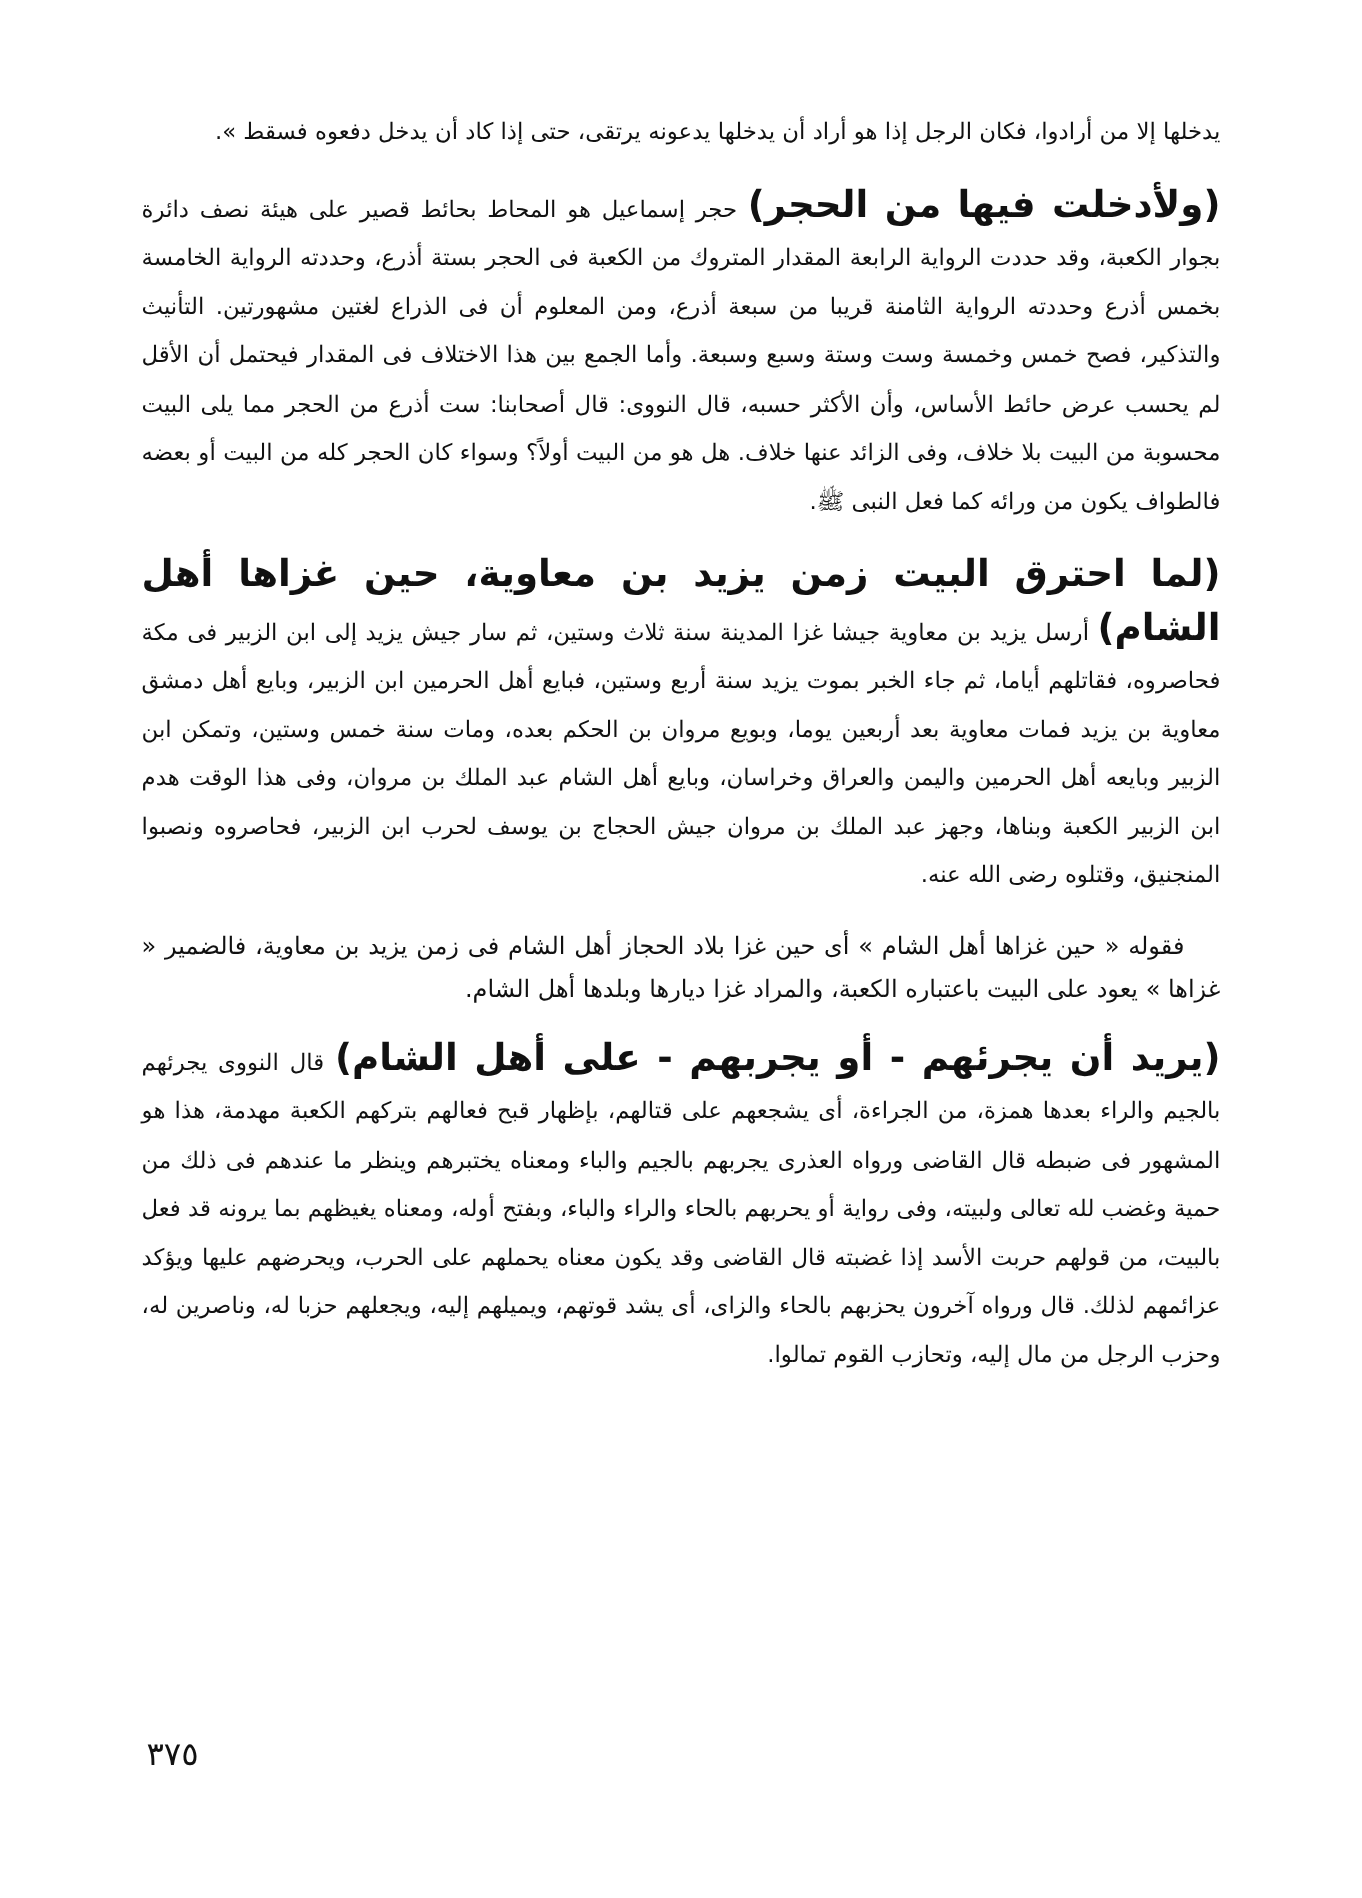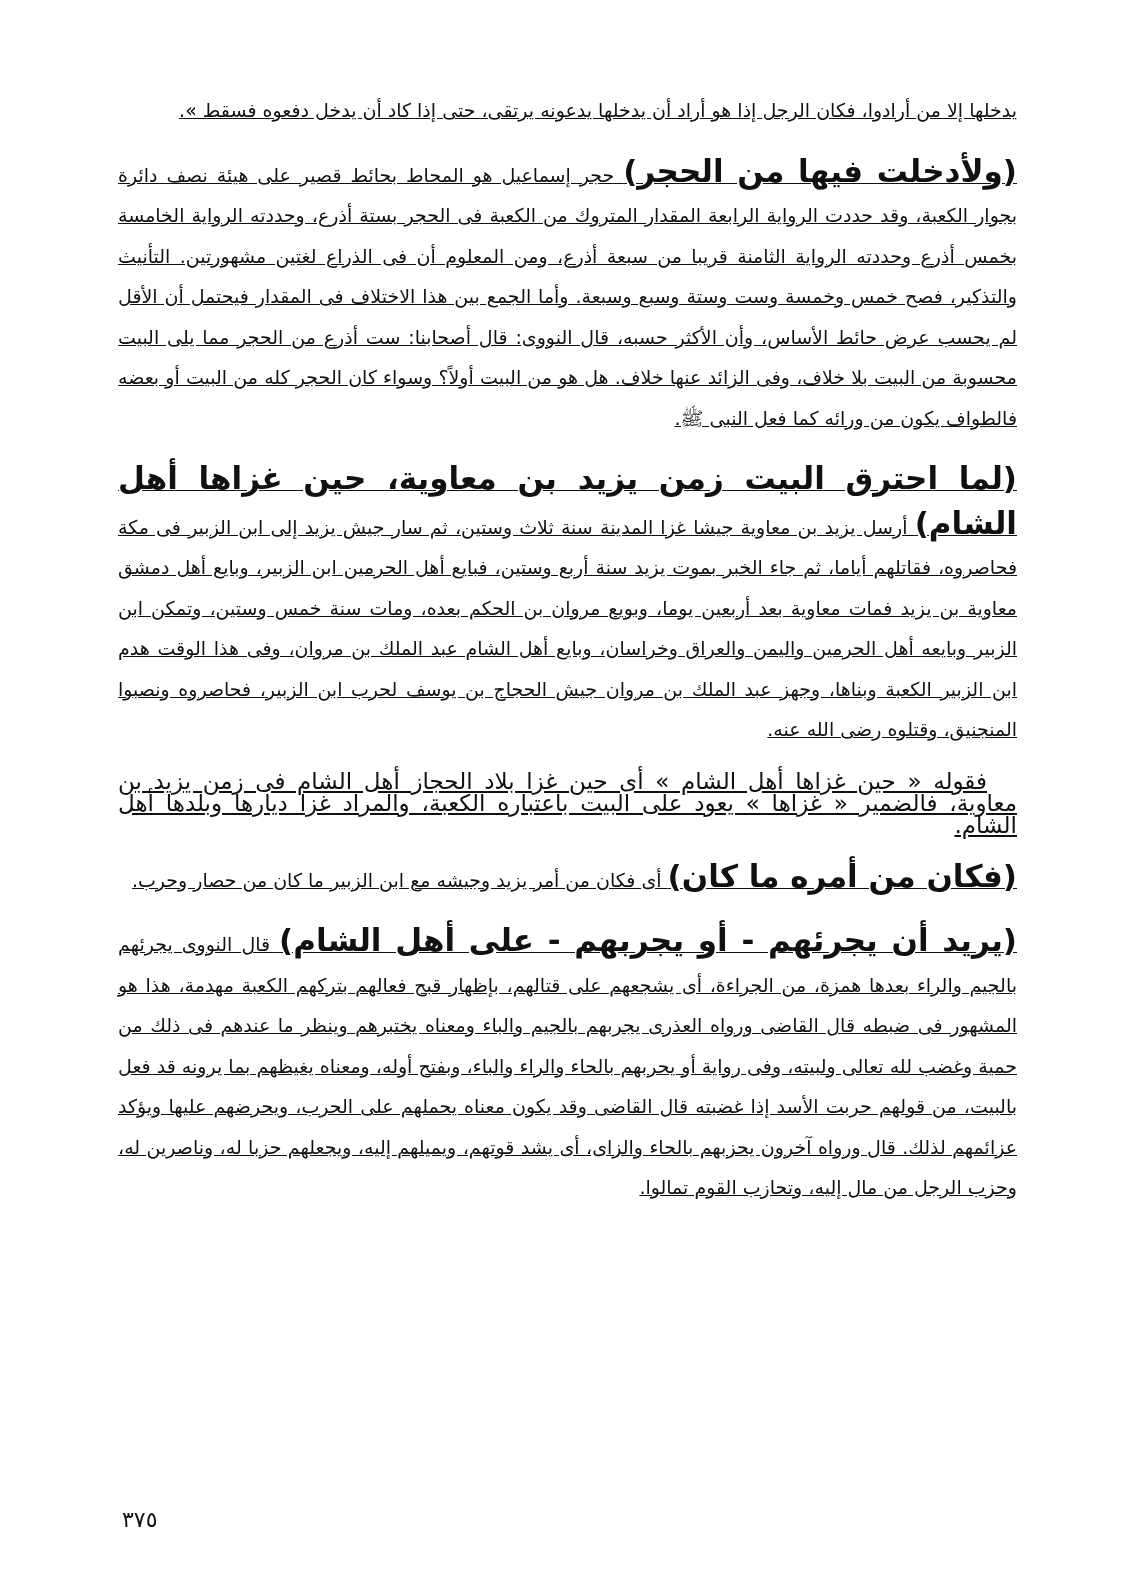--- a/index.html
+++ b/index.html
@@ -1,46 +1,43 @@
 <!DOCTYPE html>
 <html><head>
 <meta charset="utf-8">
 <style>
   html, body { margin: 0; padding: 0; background: #ffffff; }
   body {
     width: 1135px; height: 1582px; position: relative; overflow: hidden;
     font-family: "DejaVu Sans", sans-serif; color: #111111;
   }
   .page { position: absolute; left: 118px; right: 118px; top: 90px; direction: rtl; }
-  .para { font-size: 19px; line-height: 40.5px; text-align: justify; text-align-last: right; margin: 0; text-decoration: underline; }
+  .para { font-size: 19px; line-height: 40.5px; text-align: justify; text-align-last: right; margin: 0; }
   .para + .para { margin-top: 20px; }
-  .para.indent { text-indent: 30px; font-size: 23px; line-height: 22px; }
+  .para.indent { text-indent: 30px; font-size: 20px; line-height: 36px; }
   .lemma { font-weight: bold; font-size: 31px; }
   .page-number {
-    position: absolute; left: 122px; top: 1507px;
-    font-size: 22px; font-family: "DejaVu Sans", sans-serif; direction: rtl;
+    position: absolute; left: 122px; top: 1447px;
+    font-size: 27px; font-family: "DejaVu Sans", sans-serif; direction: rtl;
   }
 </style>
 </head>
 <body>
 
 <div class="page">
   <p class="para">
     <span>يدخلها إلا من أرادوا، فكان الرجل إذا هو أراد أن يدخلها يدعونه يرتقى، حتى إذا كاد أن يدخل دفعوه فسقط ».</span>
   </p>
   <p class="para">
     <span class="lemma">(ولأدخلت فيها من الحجر)</span><span> حجر إسماعيل هو المحاط بحائط قصير على هيئة نصف دائرة بجوار الكعبة، وقد حددت الرواية الرابعة المقدار المتروك من الكعبة فى الحجر بستة أذرع، وحددته الرواية الخامسة بخمس أذرع وحددته الرواية الثامنة قريبا من سبعة أذرع، ومن المعلوم أن فى الذراع لغتين مشهورتين. التأنيث والتذكير، فصح خمس وخمسة وست وستة وسبع وسبعة. وأما الجمع بين هذا الاختلاف فى المقدار فيحتمل أن الأقل لم يحسب عرض حائط الأساس، وأن الأكثر حسبه، قال النووى: قال أصحابنا: ست أذرع من الحجر مما يلى البيت محسوبة من البيت بلا خلاف، وفى الزائد عنها خلاف. هل هو من البيت أولاً؟ وسواء كان الحجر كله من البيت أو بعضه فالطواف يكون من ورائه كما فعل النبى ﷺ.</span>
   </p>
   <p class="para">
     <span class="lemma">(لما احترق البيت زمن يزيد بن معاوية، حين غزاها أهل الشام)</span><span> أرسل يزيد بن معاوية جيشا غزا المدينة سنة ثلاث وستين، ثم سار جيش يزيد إلى ابن الزبير فى مكة فحاصروه، فقاتلهم أياما، ثم جاء الخبر بموت يزيد سنة أربع وستين، فبايع أهل الحرمين ابن الزبير، وبايع أهل دمشق معاوية بن يزيد فمات معاوية بعد أربعين يوما، وبويع مروان بن الحكم بعده، ومات سنة خمس وستين، وتمكن ابن الزبير وبايعه أهل الحرمين واليمن والعراق وخراسان، وبايع أهل الشام عبد الملك بن مروان، وفى هذا الوقت هدم ابن الزبير الكعبة وبناها، وجهز عبد الملك بن مروان جيش الحجاج بن يوسف لحرب ابن الزبير، فحاصروه ونصبوا المنجنيق، وقتلوه رضى الله عنه.</span>
   </p>
   <p class="para indent">
     <span>فقوله « حين غزاها أهل الشام » أى حين غزا بلاد الحجاز أهل الشام فى زمن يزيد بن معاوية، فالضمير « غزاها » يعود على البيت باعتباره الكعبة، والمراد غزا ديارها وبلدها أهل الشام.</span>
   </p>
   <p class="para">
-    <span class="lemma">(فكان من أمره ما كان)</span><span> أى فكان من أمر يزيد وجيشه مع ابن الزبير ما كان من حصار وحرب.</span>
-  </p>
-  <p class="para">
     <span class="lemma">(يريد أن يجرئهم - أو يجربهم - على أهل الشام)</span><span> قال النووى يجرئهم بالجيم والراء بعدها همزة، من الجراءة، أى يشجعهم على قتالهم، بإظهار قبح فعالهم بتركهم الكعبة مهدمة، هذا هو المشهور فى ضبطه قال القاضى ورواه العذرى يجربهم بالجيم والباء ومعناه يختبرهم وينظر ما عندهم فى ذلك من حمية وغضب لله تعالى ولبيته، وفى رواية أو يحربهم بالحاء والراء والباء، وبفتح أوله، ومعناه يغيظهم بما يرونه قد فعل بالبيت، من قولهم حربت الأسد إذا غضبته قال القاضى وقد يكون معناه يحملهم على الحرب، ويحرضهم عليها ويؤكد عزائمهم لذلك. قال ورواه آخرون يحزبهم بالحاء والزاى، أى يشد قوتهم، ويميلهم إليه، ويجعلهم حزبا له، وناصرين له، وحزب الرجل من مال إليه، وتحازب القوم تمالوا.</span>
   </p>
 </div>
 
 <div class="page-number">٣٧٥</div>
 
 </body></html>

